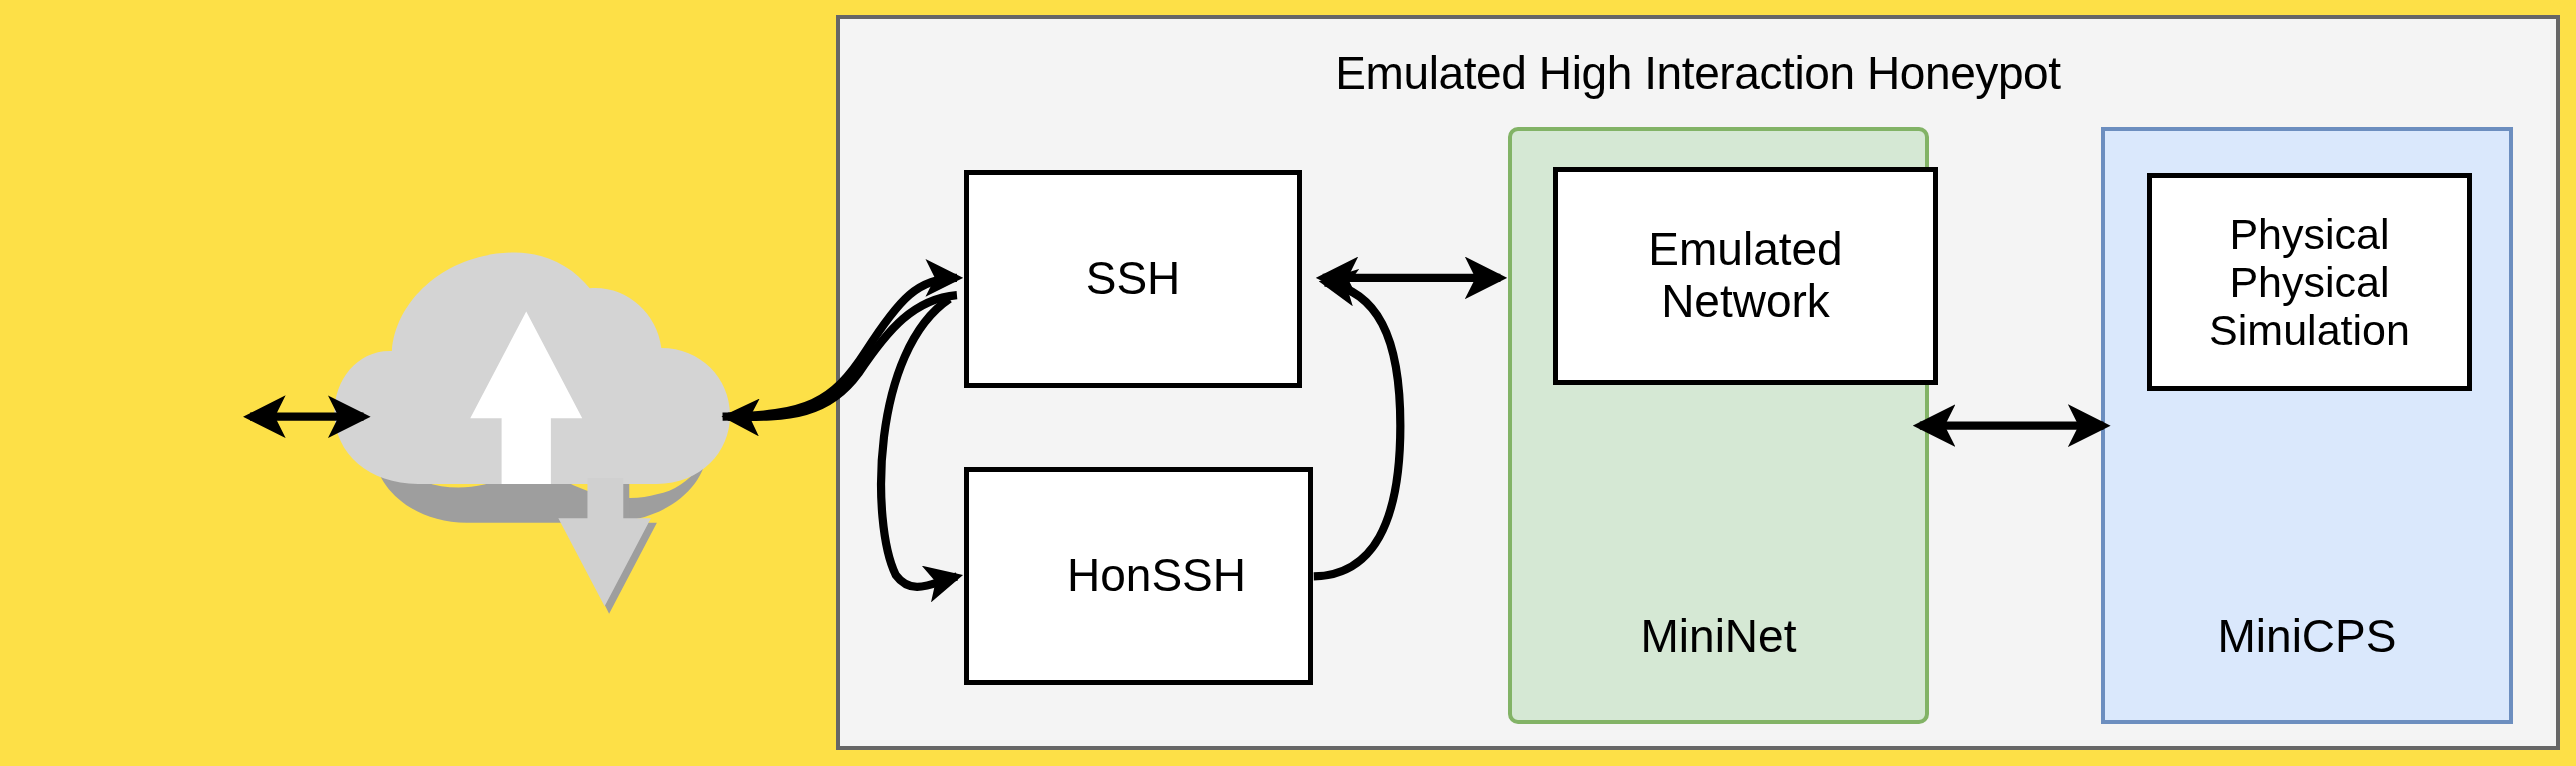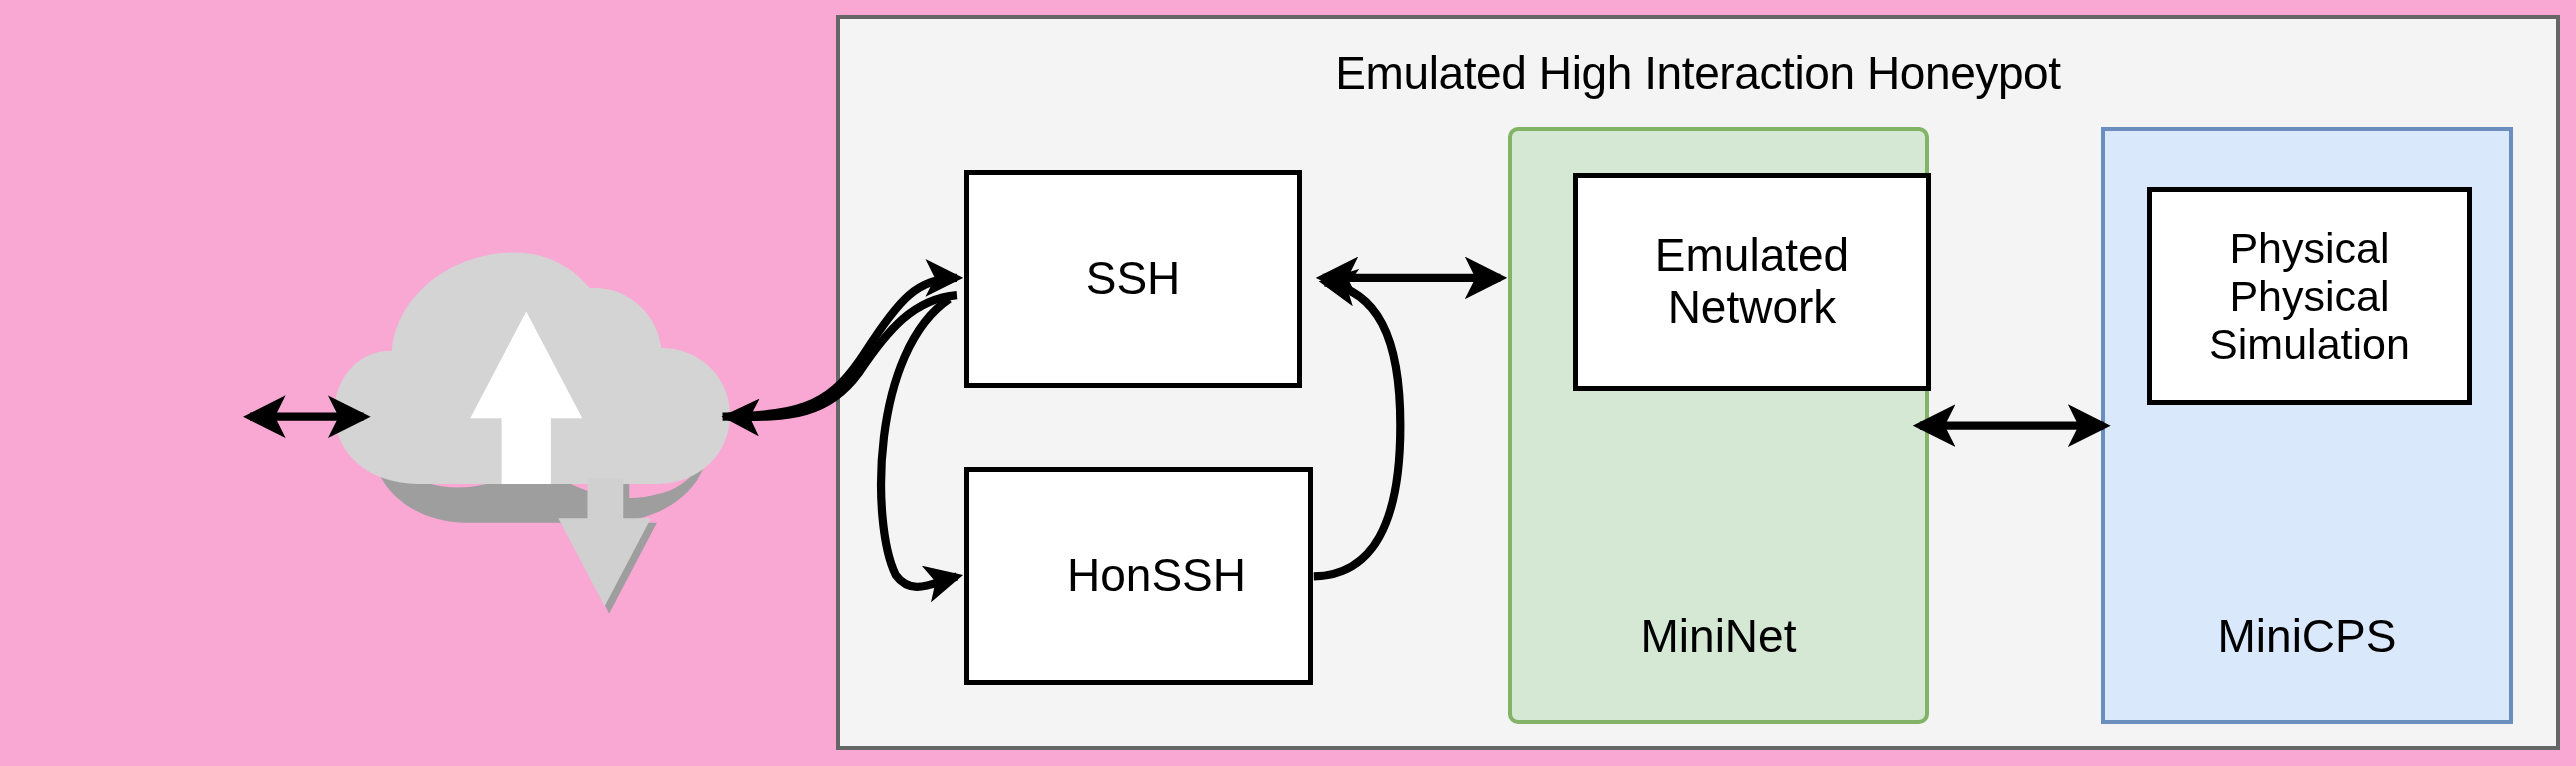--- a/index.html
+++ b/index.html
@@ -5,21 +5,21 @@
 <style>
   html, body {
     margin: 0;
     padding: 0;
     background: #ffffff;
   }
   #stage {
     position: relative;
     width: 2576px;
     height: 767px;
-    background: #f9a8d4;
+    background: #fde047;
     font-family: "Liberation Sans", sans-serif;
     overflow: hidden;
   }
   
   #honeypot-container {
     position: absolute;
     left: 836px;
     top: 15px;
     width: 1724px;
     height: 735px;
@@ -48,22 +48,22 @@
     align-items: center;
     justify-content: center;
     text-align: center;
     color: #000000;
     font-size: 46px;
     line-height: 1.12;
   }
   #attacker-box   { left: 18.7px;   top: 308px; width: 222px; height: 220px; border-width: 6px; }
   #ssh-box        { left: 964px; top: 170px; width: 338px; height: 218px; }
   #honssh-box     { left: 964px; top: 467px; width: 349px; height: 218px; padding-left: 36px; }
-  #emulated-network-box { left: 1553px; top: 173px; width: 358px; height: 218px; margin-left: 20px; }
-  #physical-process-box { left: 2147px; top: 187px; width: 325px; height: 218px; font-size: 43px; }
+  #emulated-network-box { left: 1553px; top: 167px; width: 385px; height: 218px; }
+  #physical-process-box { left: 2147px; top: 173px; width: 325px; height: 218px; font-size: 43px; }
 
   
   .group-panel {
     position: absolute;
     box-sizing: border-box;
     border-width: 4.5px;
     border-style: solid;
   }
   #mininet-panel {
     left: 1508px; top: 127px; width: 421px; height: 597px;

